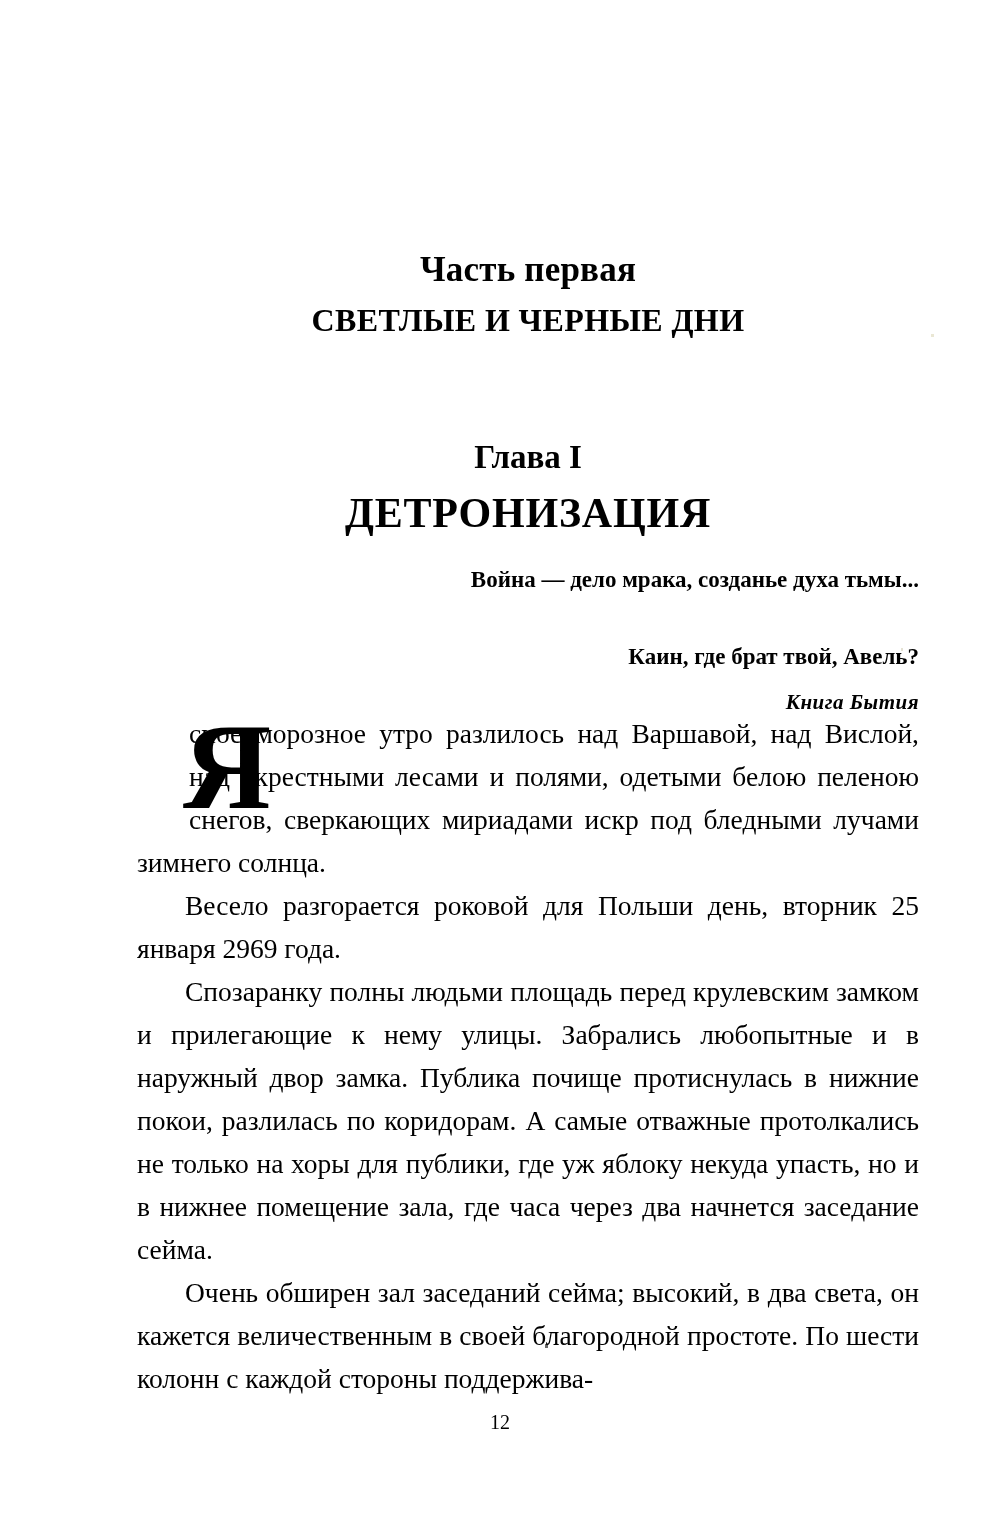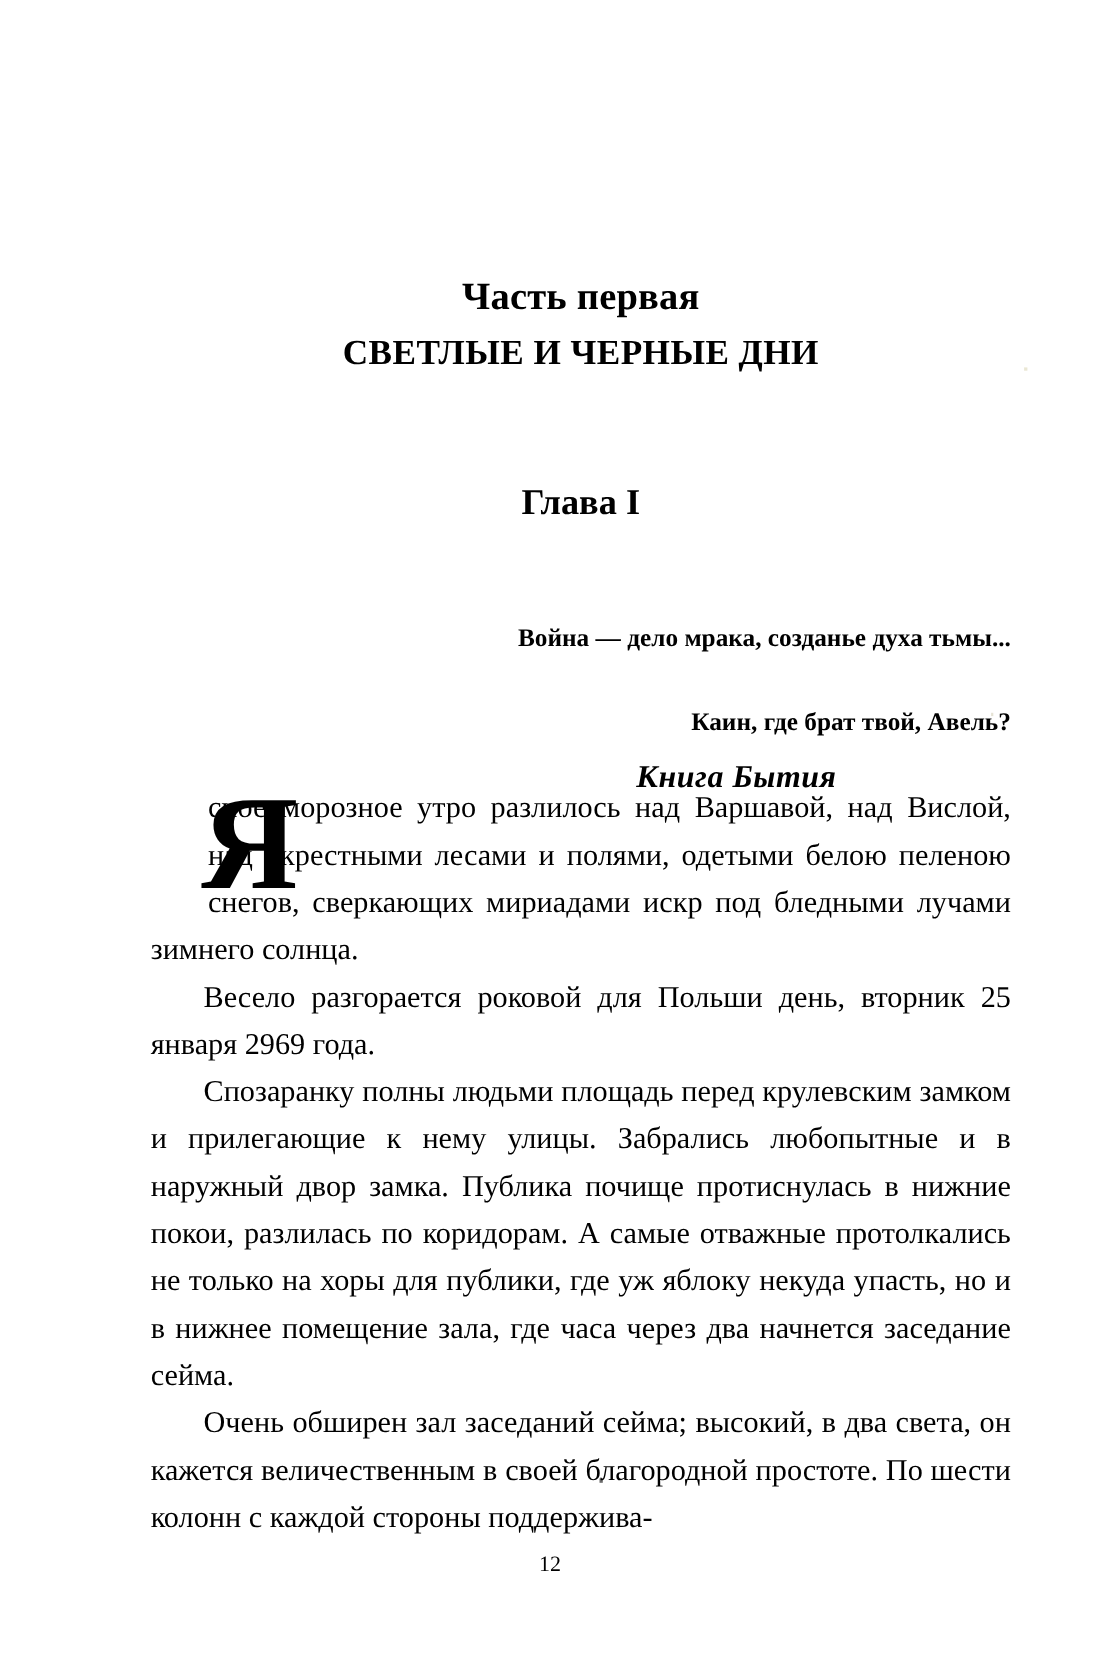--- a/index.html
+++ b/index.html
@@ -85,24 +85,24 @@
     font-size: 23px;
     font-weight: bold;
     line-height: 1.0;
     text-align: right;
     white-space: nowrap;
   }
   .epigraph-line.second {
     margin-top: 54px;
   }
   .epigraph-source {
-    font-size: 29px;
+    font-size: 21px;
     font-weight: bold;
     font-style: italic;
-    text-align: center;
+    text-align: right;
     margin-top: 22px;
     letter-spacing: 0.5px;
   }
 
   
   .body-text {
     position: absolute;
     top: 712px;
     left: 0;
     width: 782px;
@@ -176,20 +176,21 @@
 
   <div class="column">
 
     <div class="part-block">
       <div class="part-label">Часть первая</div>
       <div class="part-title">СВЕТЛЫЕ И ЧЕРНЫЕ ДНИ</div>
     </div>
 
     <div class="chapter-block">
       <div class="chapter-label">Глава I</div>
+      <div class="chapter-title">ДЕТРОНИЗАЦИЯ</div>
     </div>
 
     <div class="epigraph">
       <div class="epigraph-line">Война — дело мрака, созданье духа тьмы...</div>
       <div class="epigraph-line second">Каин, где брат твой, Авель?</div>
       <div class="epigraph-source">Книга Бытия</div>
     </div>
 
     <div class="body-text">
       <p class="para first">

